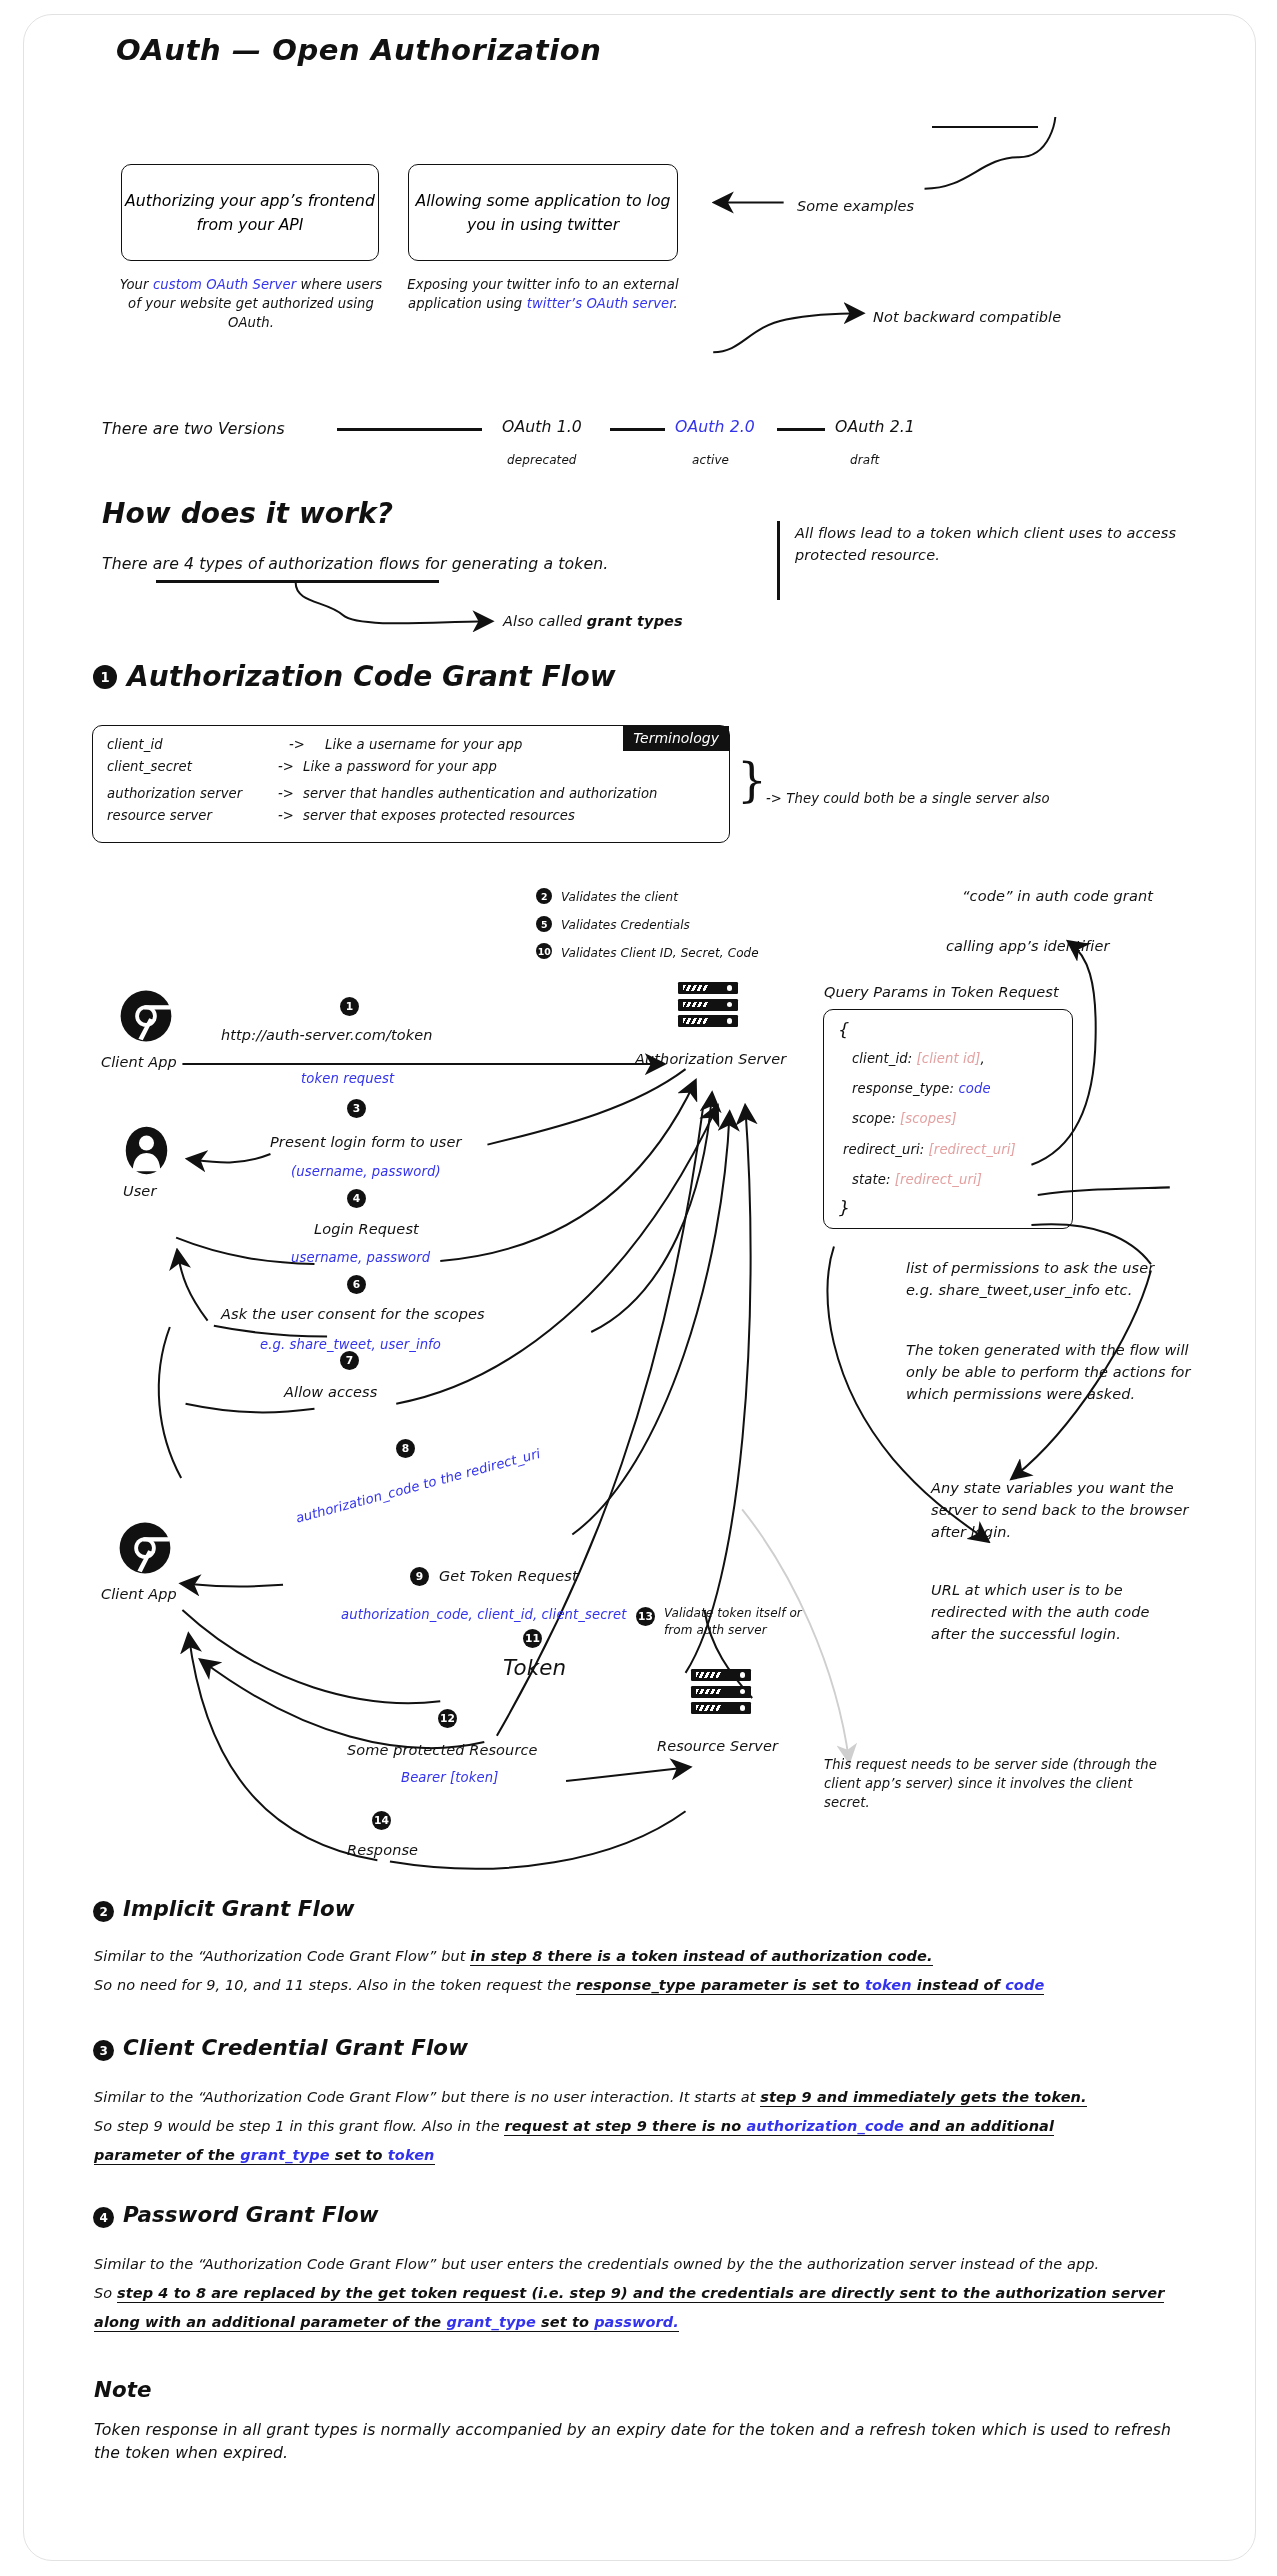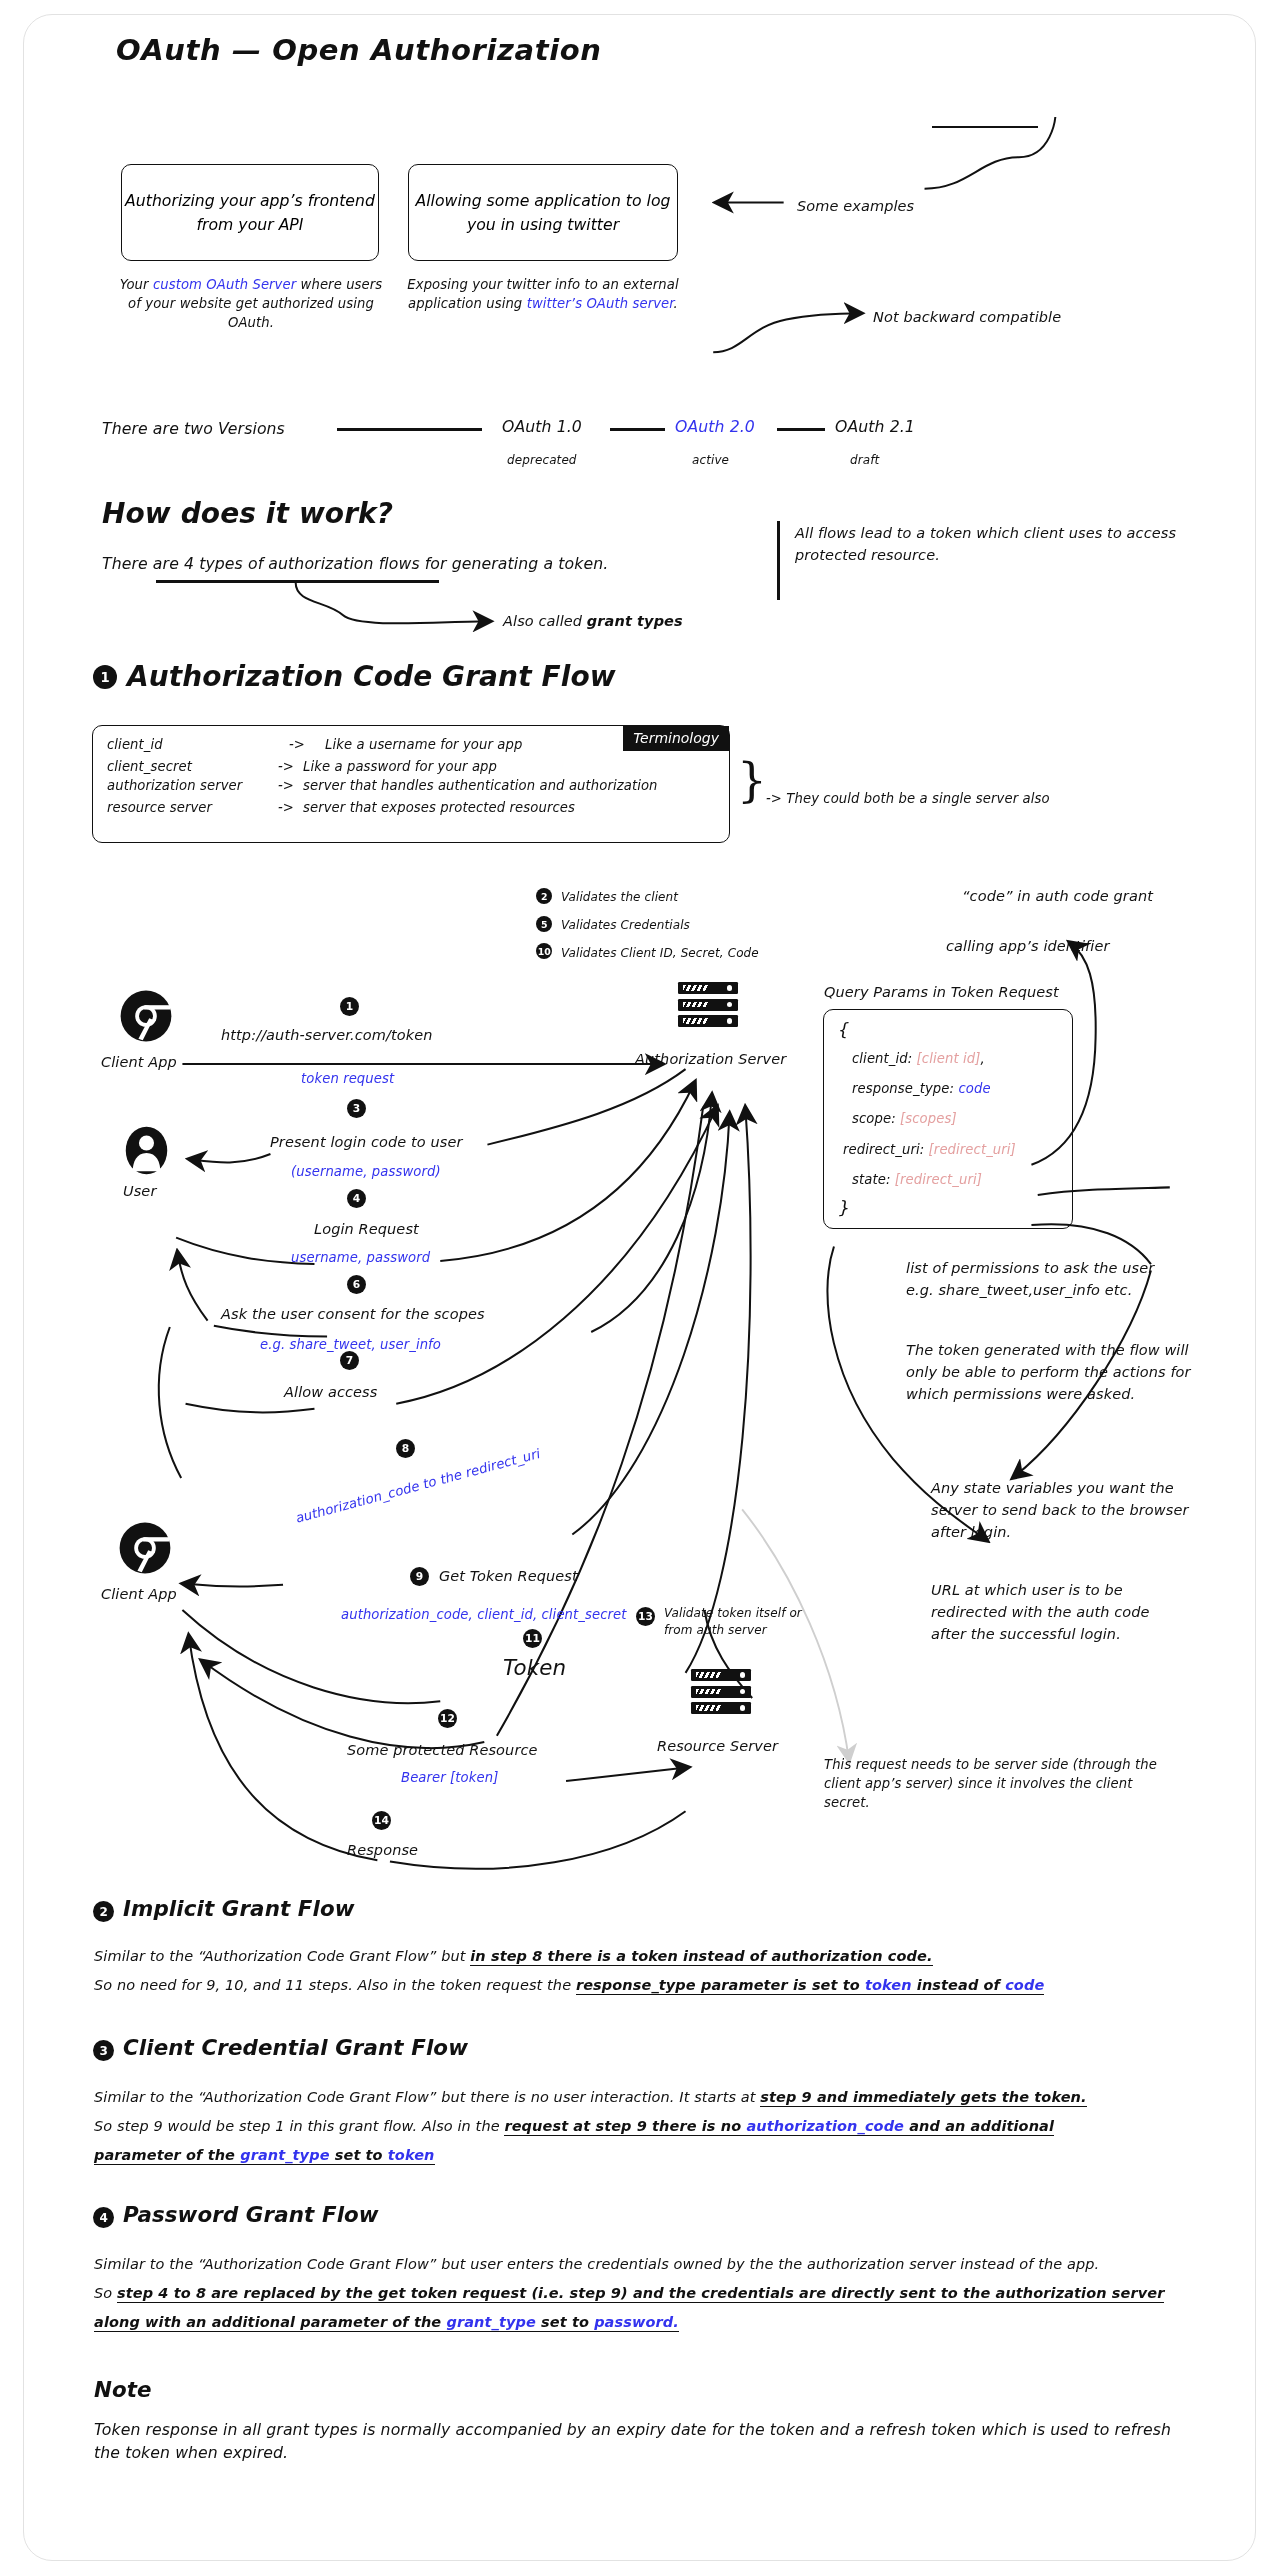--- a/index.html
+++ b/index.html
@@ -100,21 +100,21 @@
   <div class="abs hw h2" style="left:127px;top:660px;">Authorization Code Grant Flow</div>
 
   <div class="abs" style="left:92px;top:725px;width:638px;height:118px;border:1.9px solid #111;border-radius:10px;box-sizing:border-box;">
     <div class="termtag">Terminology</div>
     <div class="abs hw small" style="left:14px;top:8.8px;width:616px;">
       <div style="display:flex;margin-bottom:3.1px;gap:11px;">
         <span style="width:171px;">client_id</span>
         <span style="width:25px;">-&gt;</span>
         <span>Like a username for your app</span>
       </div>
-      <div style="display:flex;margin-bottom:0;align-items:center;">
+      <div style="display:flex;margin-bottom:8px;align-items:center;">
         <span style="width:171px;">client_secret</span>
         <span style="width:25px;">-&gt;</span>
         <span>Like a password for your app</span>
       </div>
       <div style="display:flex;margin-bottom:3.1px;">
         <span style="width:171px;">authorization server</span>
         <span style="width:25px;">-&gt;</span>
         <span>server that handles authentication and authorization</span>
       </div>
       <div style="display:flex;">
@@ -223,21 +223,21 @@
   <div class="abs" style="left:125px;top:1126px;width:43px;height:49px;">
     <svg viewBox="0 0 68 78" width="43" height="49">
       <ellipse cx="34" cy="39" rx="33" ry="38" fill="#111"></ellipse>
       <circle cx="34" cy="27" r="12" fill="#fff"></circle>
       <path d="M34 43 C18 43 12 58 12 72 L56 72 C56 58 50 43 34 43 Z" fill="#fff"></path>
     </svg>
   </div>
   <div class="abs hw body2" style="left:123px;top:1181px;">User</div>
 
   <div class="abs num n30" style="left:347px;top:1099px;">3</div>
-  <div class="abs hw body2" style="left:270px;top:1132px;">Present login code to user</div>
+  <div class="abs hw body2" style="left:270px;top:1132px;">Present login form to user</div>
   <div class="abs hw small blue" style="left:291px;top:1162px;">(username, password)</div>
 
   <div class="abs num n30" style="left:347px;top:1189px;">4</div>
   <div class="abs hw body2" style="left:314px;top:1219px;">Login Request</div>
   <div class="abs hw small blue" style="left:291px;top:1248px;">username, password</div>
 
   <div class="abs num n30" style="left:347px;top:1275px;">6</div>
   <div class="abs hw body2" style="left:221px;top:1304px;">Ask the user consent for the scopes</div>
   <div class="abs hw small blue" style="left:260px;top:1335px;">e.g. share_tweet, user_info</div>
 

